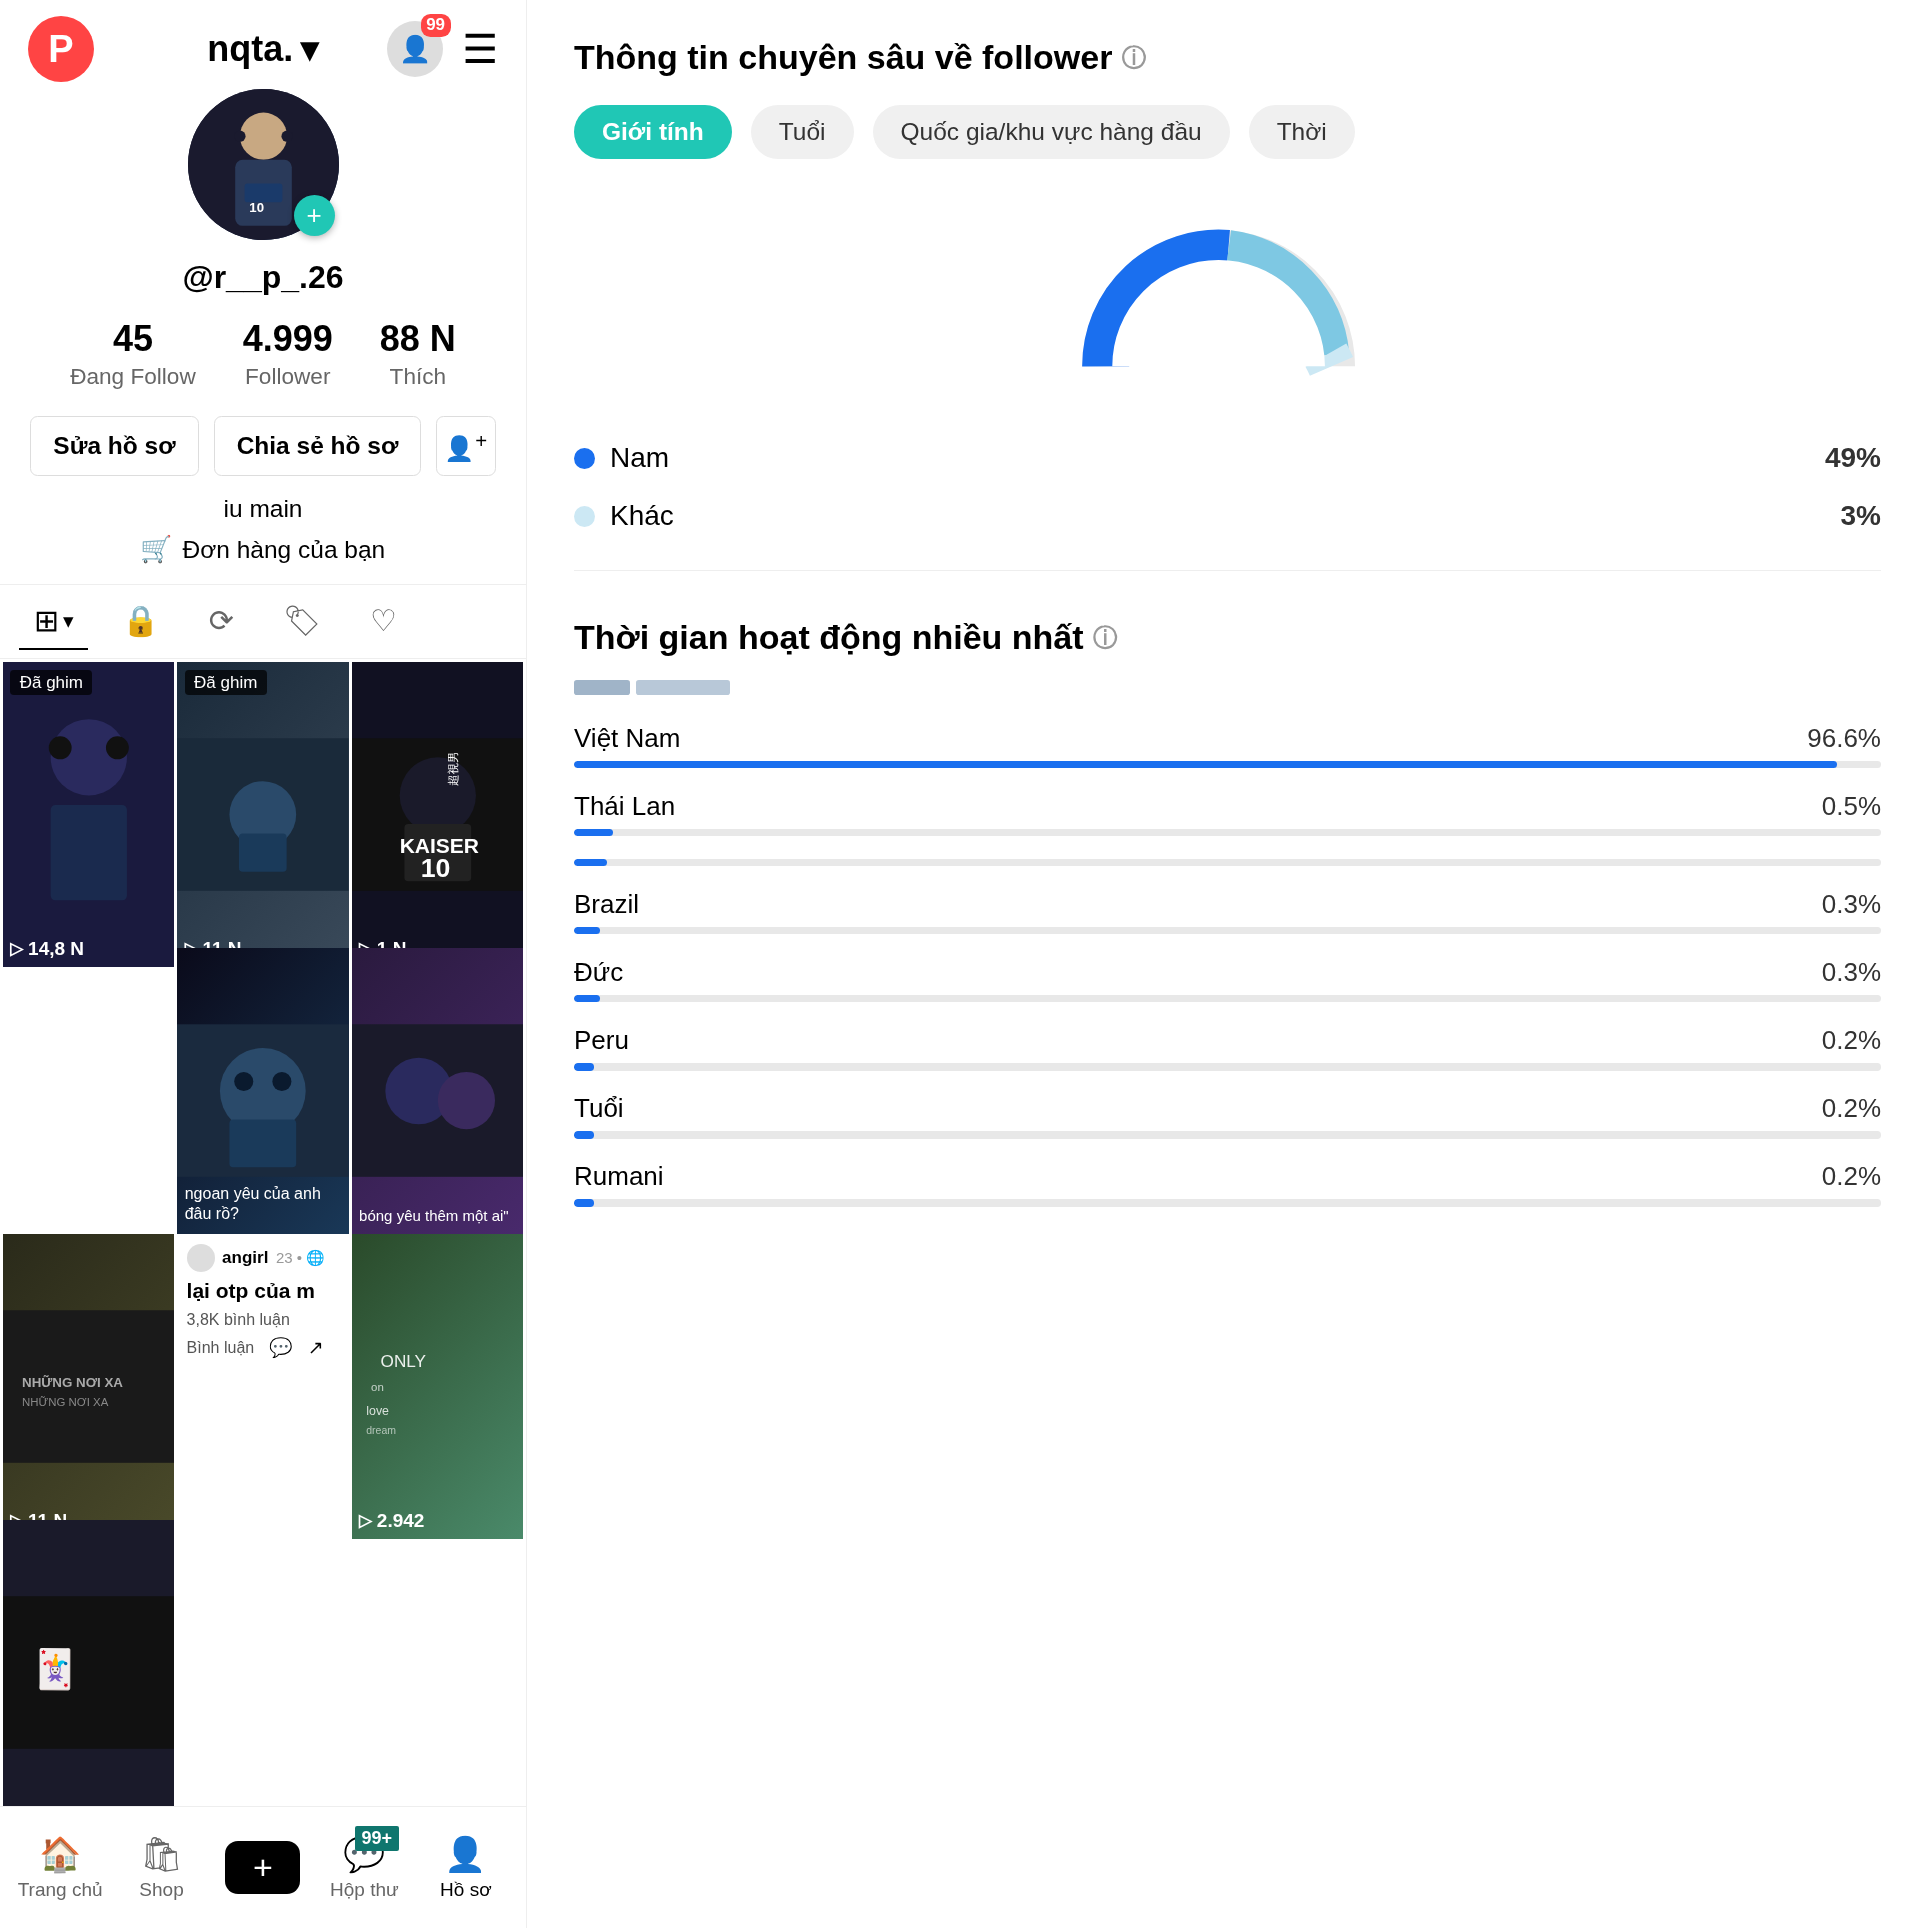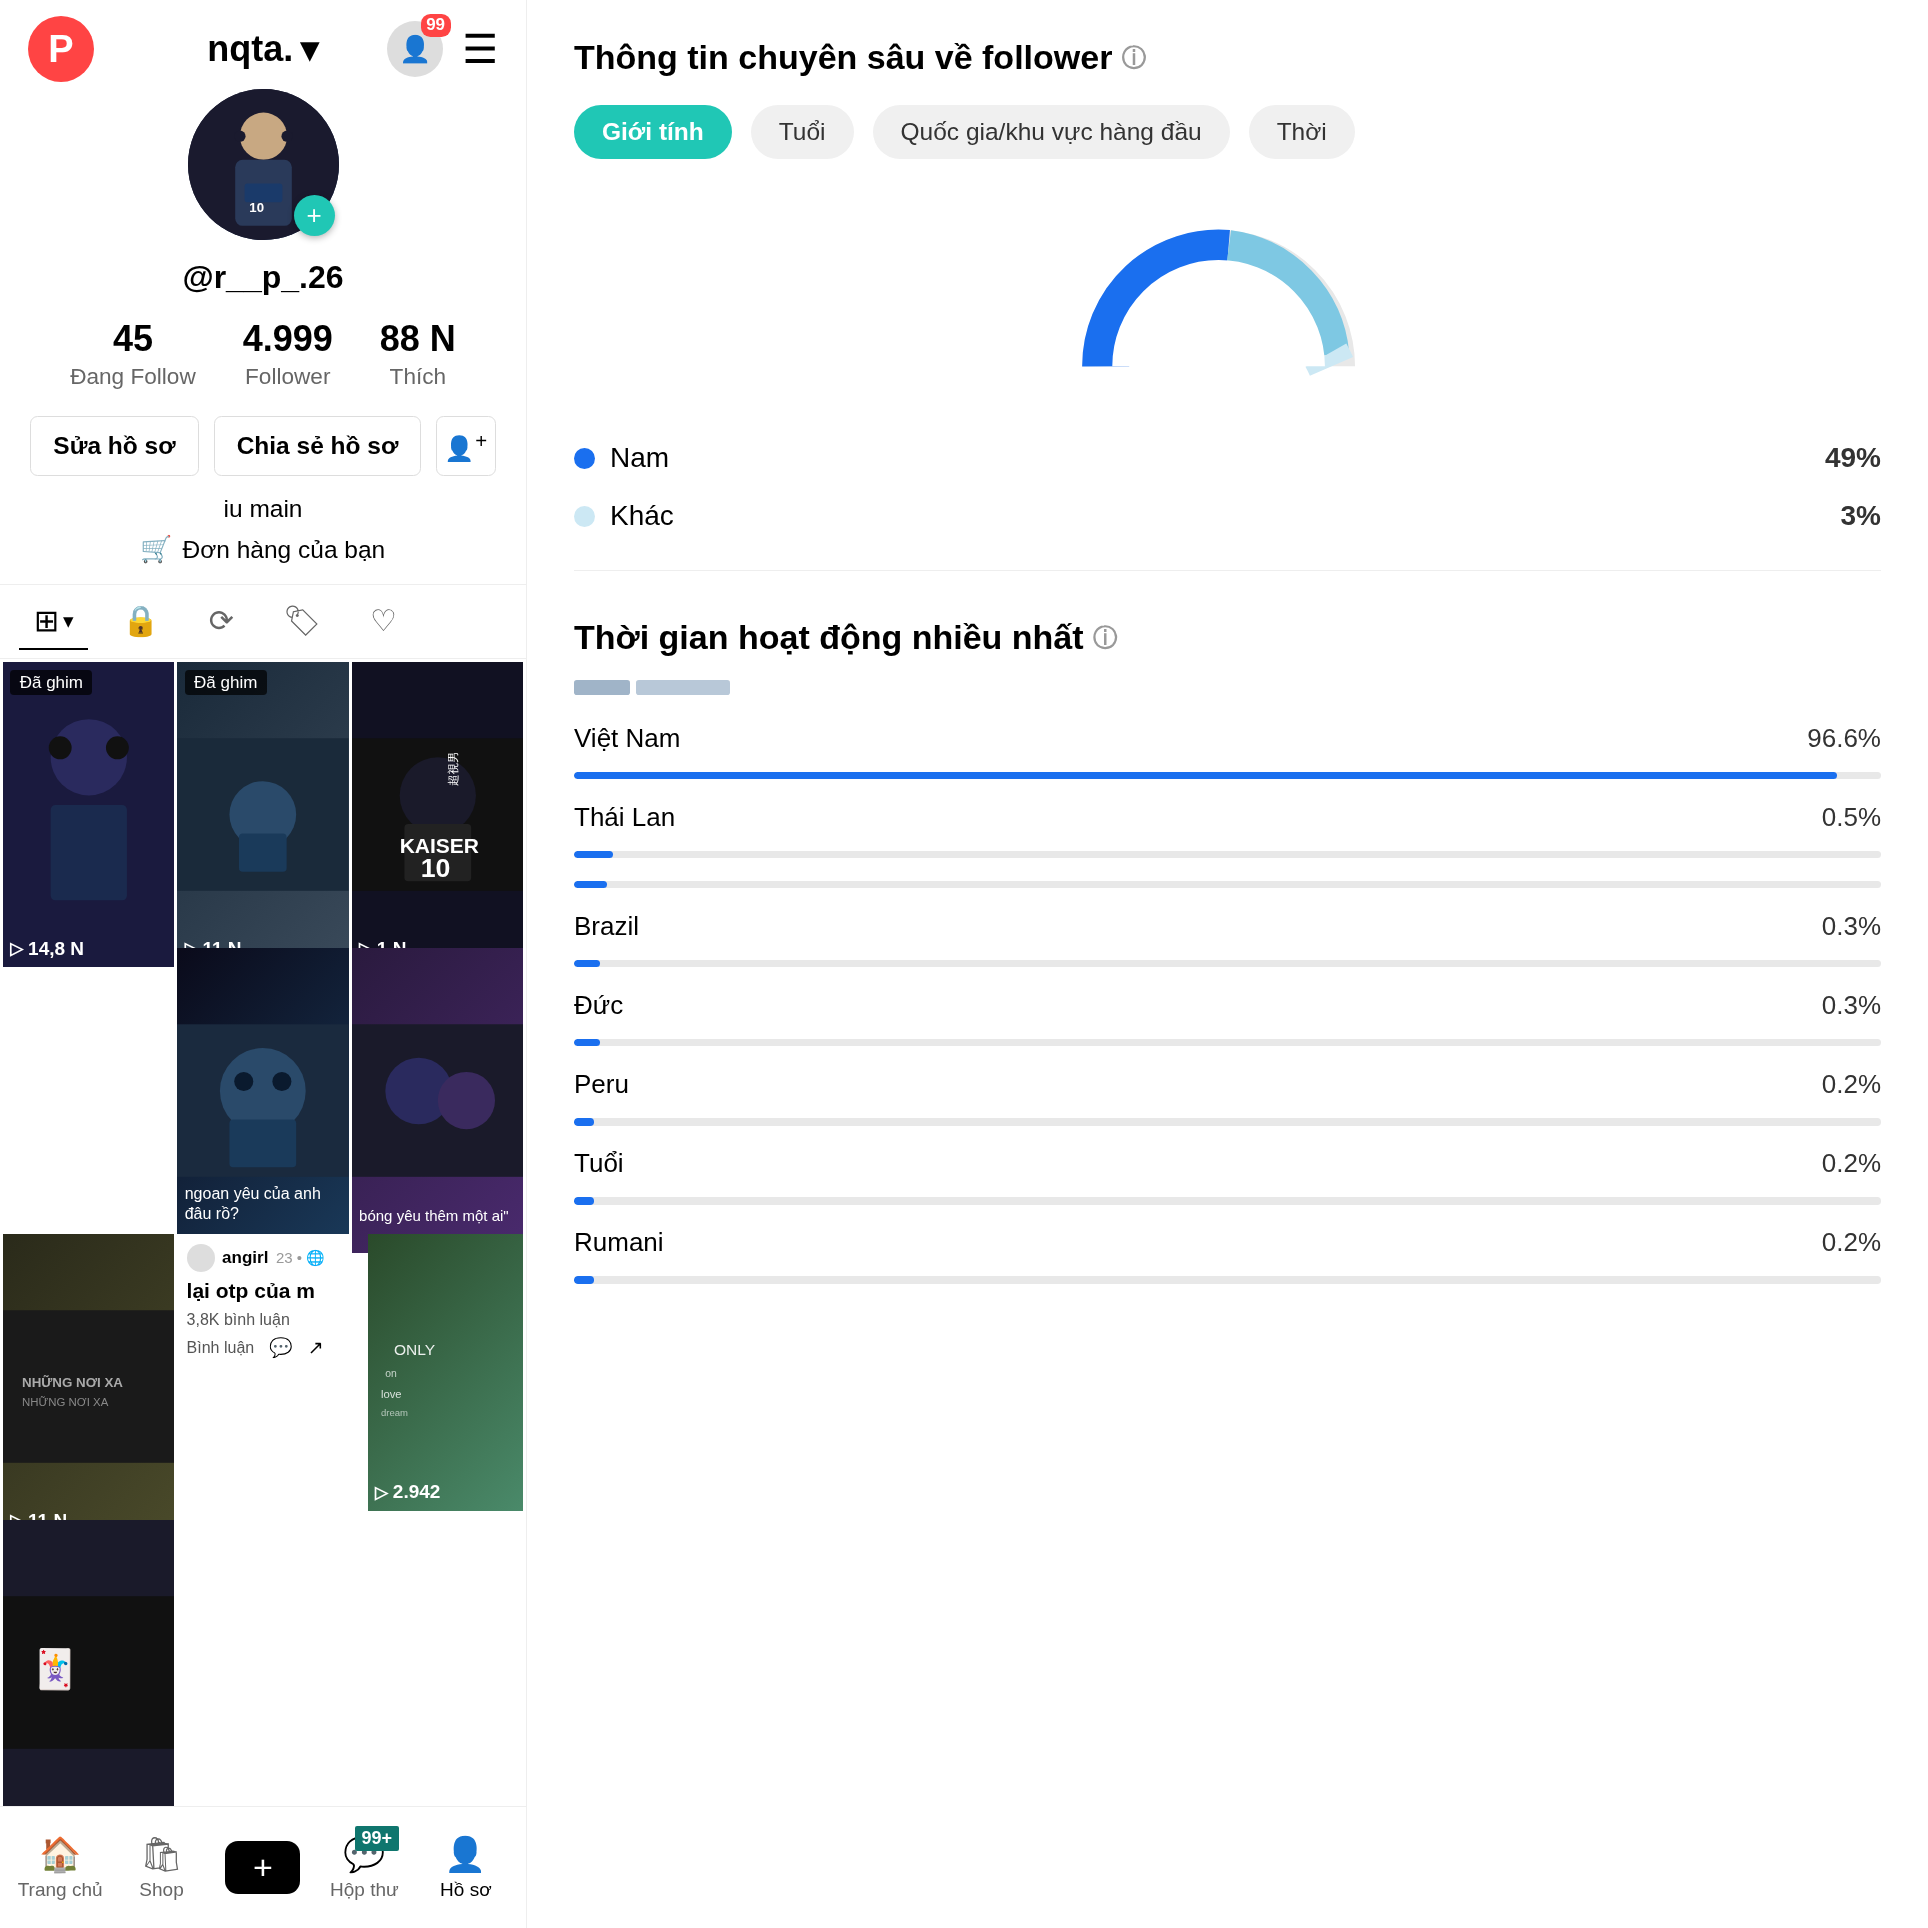--- a/index.html
+++ b/index.html
@@ -313,21 +313,21 @@
     }
 
     
     .thumb-1 { background: linear-gradient(135deg, #1a1a3e, #2d2d5e); }
     .thumb-2 { background: linear-gradient(135deg, #1a2a3a, #3a4a5a); }
     .thumb-3 { background: linear-gradient(135deg, #111122, #334455); }
     .thumb-4 { background: linear-gradient(135deg, #0a0a1a, #1a3a5a); }
     .thumb-5 { background: linear-gradient(135deg, #2a1a3e, #4a2a6e); }
     .thumb-7 { background: linear-gradient(135deg, #2a2a1a, #4a4a2a); }
     .thumb-8 { background: linear-gradient(135deg, #1a3a1a, #3a6a3a); }
-    .thumb-9 { background: linear-gradient(135deg, #3a1a1a, #6a3a3a); margin-left: 16px; }
+    .thumb-9 { background: linear-gradient(135deg, #3a1a1a, #6a3a3a); }
 
     
     .right-panel {
       flex: 1;
       height: 1928px;
       background: #fff;
       overflow-y: auto;
       padding: 38px 47px;
     }
 
@@ -434,21 +434,21 @@
 
     
     .country-list {
       display: flex;
       flex-direction: column;
       gap: 22.6px;
     }
     .country-row {
       display: flex;
       flex-direction: column;
-      gap: 18px;
+      gap: 7px;
     }
     .country-header {
       display: flex;
       justify-content: space-between;
       align-items: center;
     }
     .country-name {
       font-size: 26px;
       color: #000;
     }

